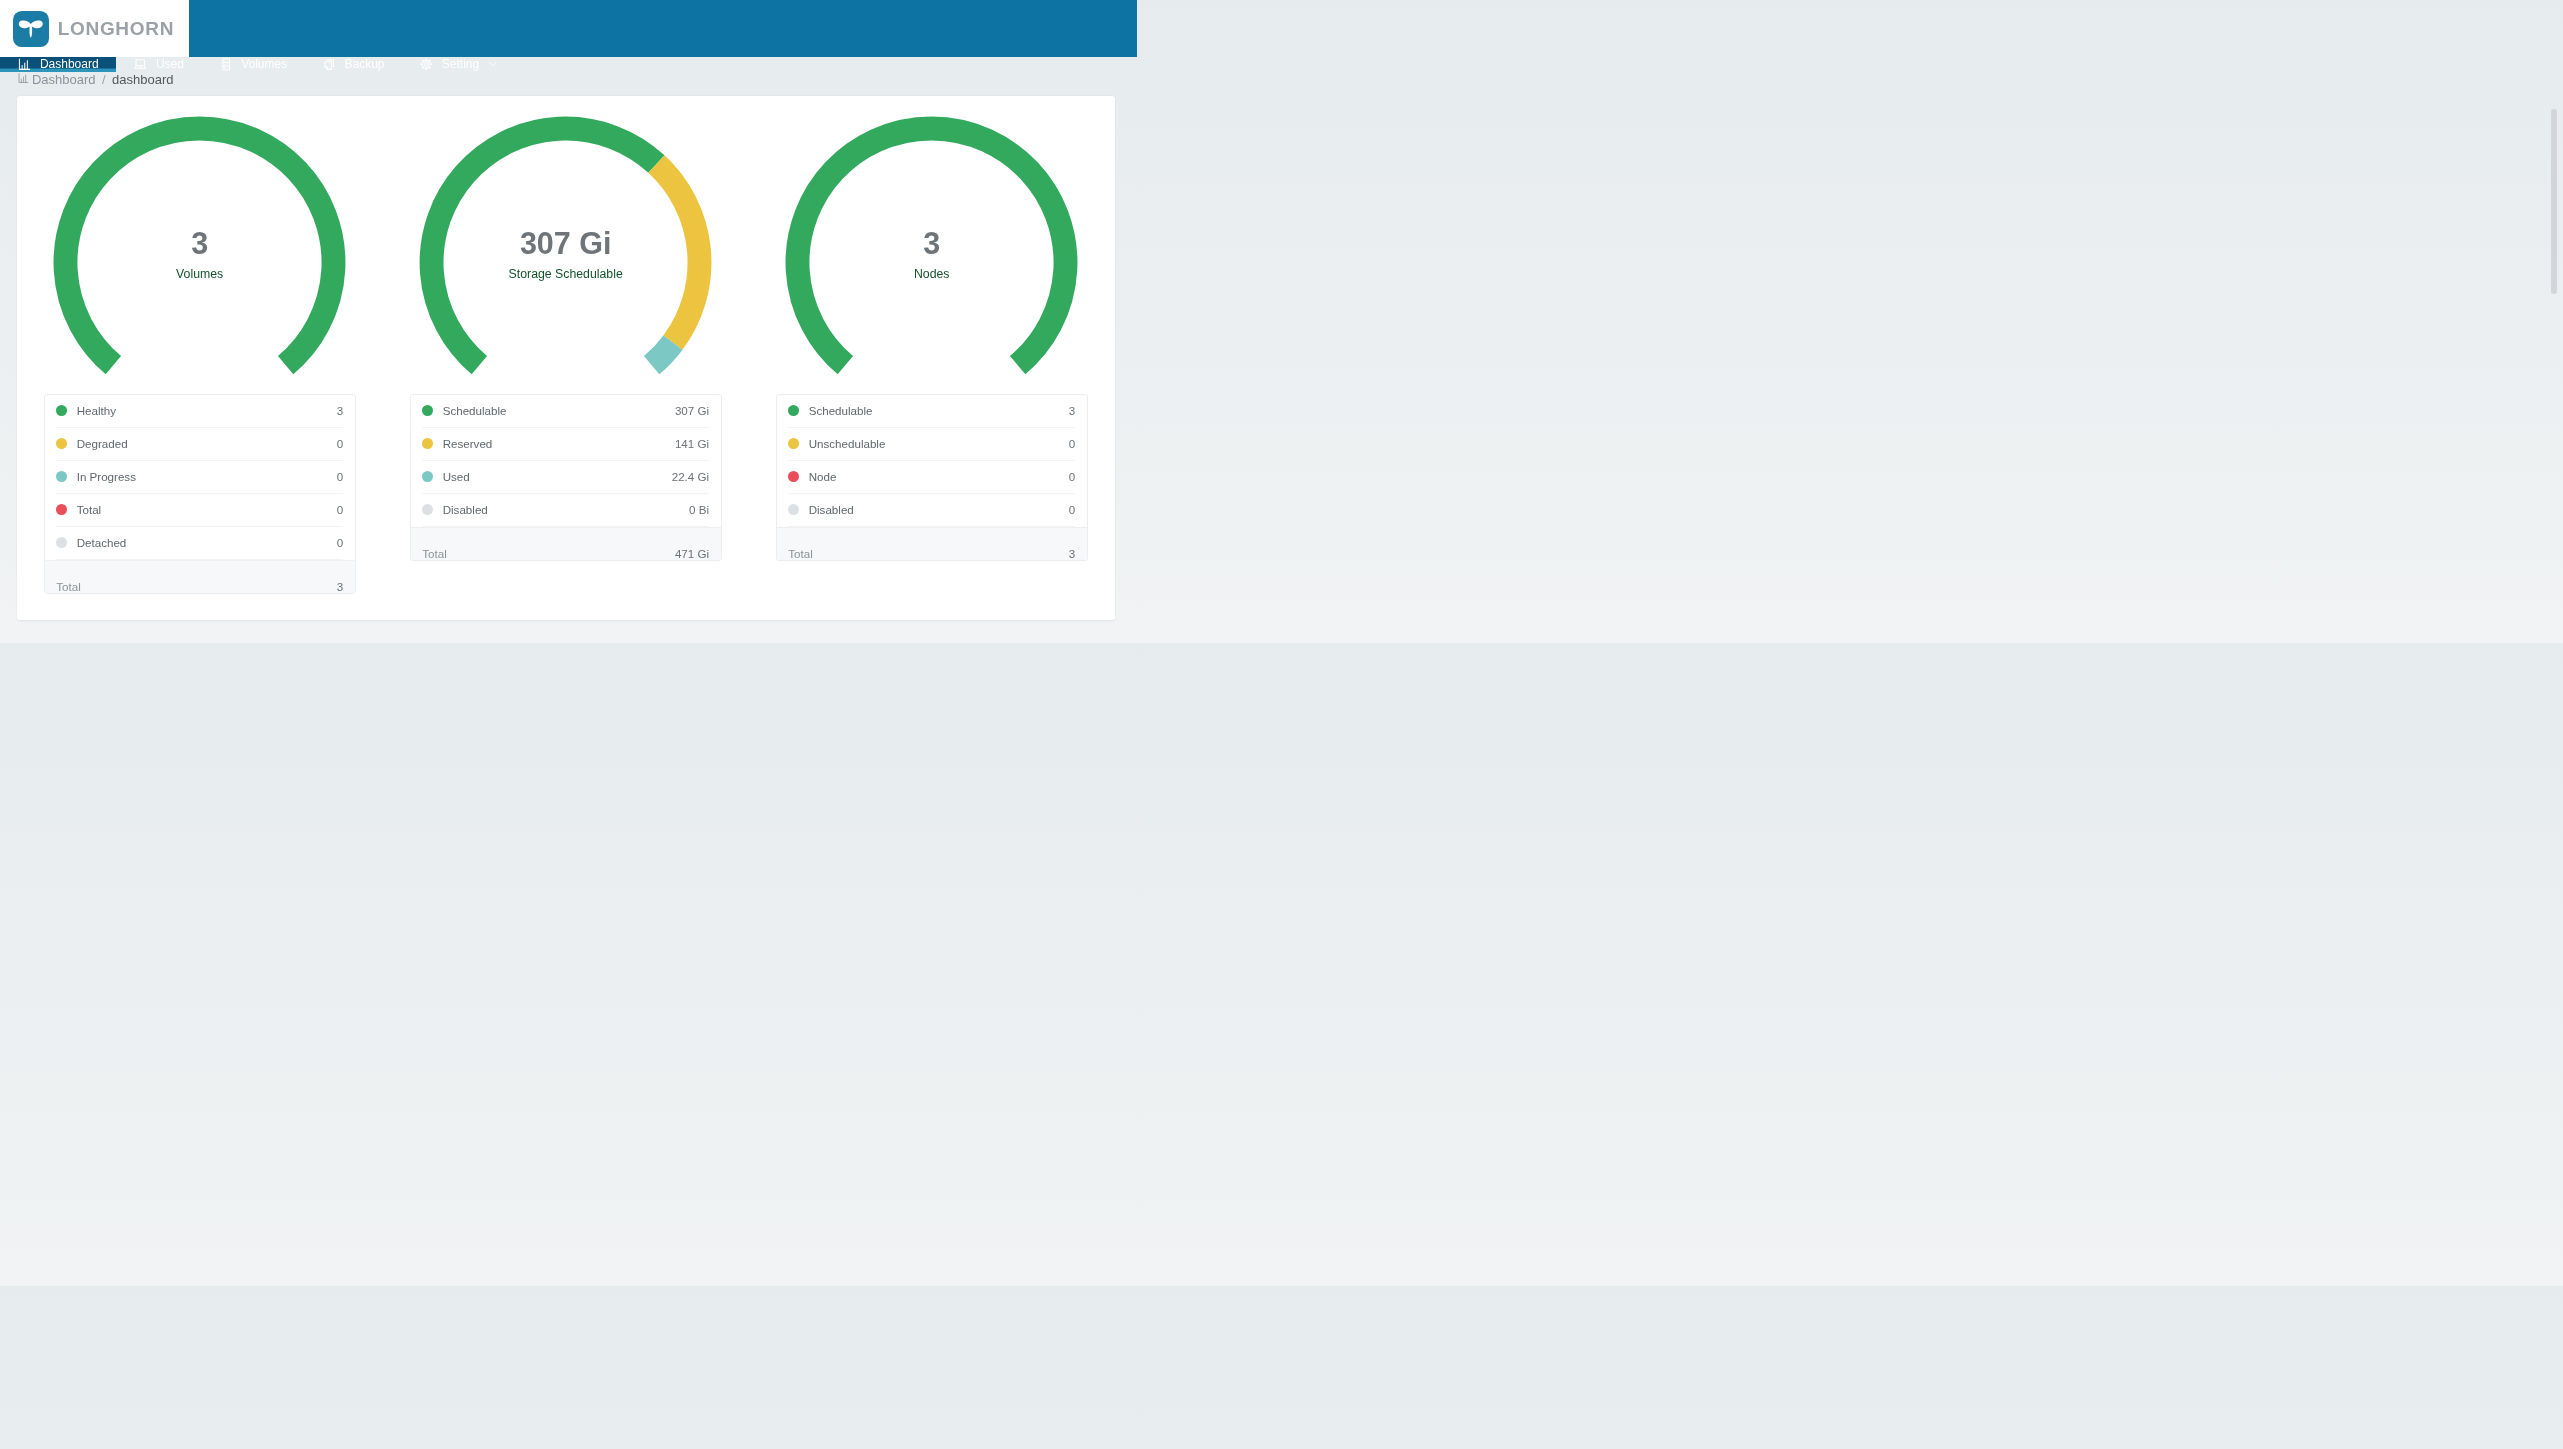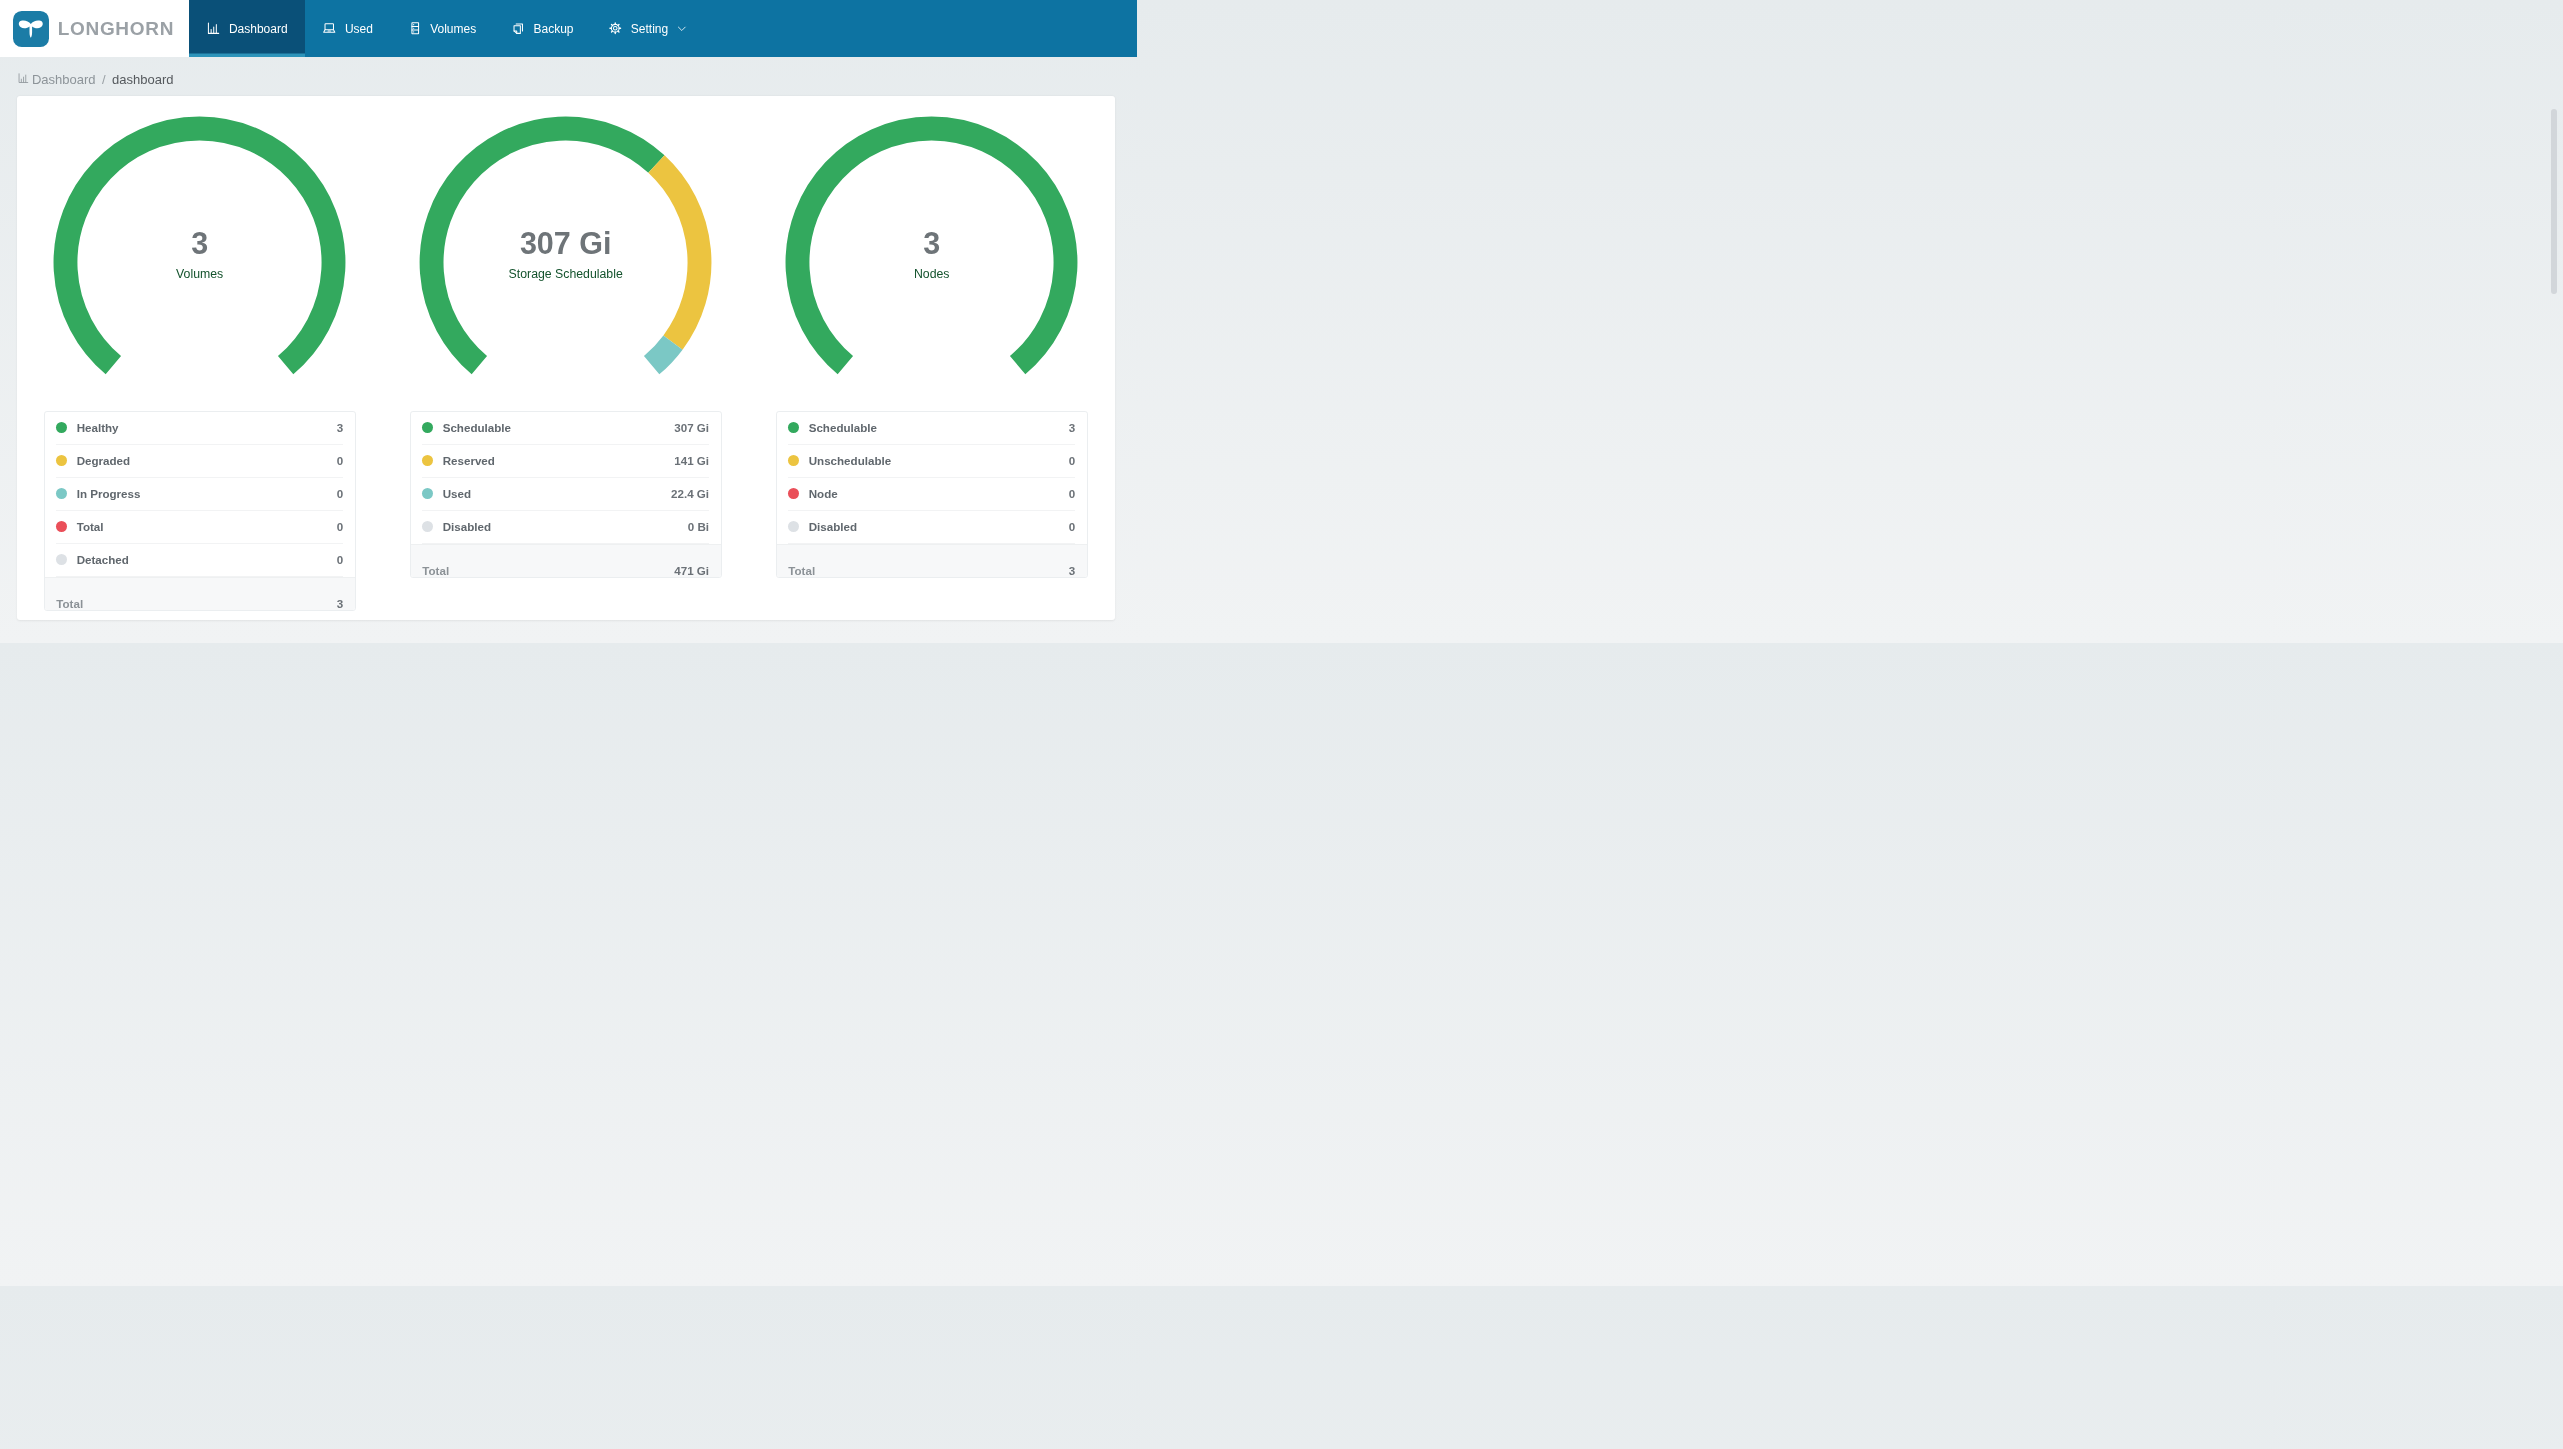--- a/index.html
+++ b/index.html
@@ -1,21 +1,21 @@
 <!DOCTYPE html>
 <html style="font-size:11.6px"><head>
 <meta charset="utf-8">
 <style>
   * { margin:0; padding:0; box-sizing:border-box; }
   html,body { width:1137px; height:643px; overflow:hidden;
     font-family:"Liberation Sans", sans-serif;
     background:linear-gradient(180deg,#e6ebed 0%,#f1f3f4 100%); }
 
   
-  .navbar { display:flex; height:57px; background:#0d73a2; }
+  .navbar { display:flex; height:57px; background:#0d73a2;flex-direction:column; }
   .brand { width:189px; height:57px; background:#ffffff; display:flex;
     align-items:center; padding-left:13px; gap:8.7px; flex:none; }
   .logo-square { width:36px; height:36px; border-radius:8.7px; background:#1b7ca6;
     display:flex; align-items:center; justify-content:center; flex:none; }
   .brand-name { font-size:19px; font-weight:bold; color:#9ba1a6; letter-spacing:0.7px; }
   .tabs { display:flex; flex:1; }
   .tab { display:flex; align-items:center; gap:8px; padding:0 17.4px; color:#fff;
     font-size:12px; cursor:pointer; }
   .tab.active { background:#0a5078; box-shadow:inset 0 -3.6px 0 #2d94ba; }
   .nav-ic { display:flex; align-items:center; }
@@ -39,22 +39,22 @@
   .col { flex:1; display:flex; flex-direction:column; align-items:center;
     padding-top:17.4px; }
   .gauge-wrap { position:relative; width:297px; height:276px; flex:none; }
   .gauge-wrap svg { position:absolute; inset:0; }
   .gauge-center { position:absolute; left:50%; top:113px; transform:translateX(-50%);
     text-align:center; width:218px; }
   .gauge-number { font-size:30.5px; line-height:33px; font-weight:bold; color:#6e7478; }
   .gauge-caption { margin-top:7.3px; font-size:12.3px; color:#14532d; }
 
   
-  .stat-table { width:312px; margin-top:21px; background:#fff;
-    border:0.7px solid #ebeef0; border-radius:2.9px; font-size:11.6px; overflow:hidden;font-weight:bold; }
+  .stat-table { width:312px; margin-top:4px; background:#fff;
+    border:0.7px solid #ebeef0; border-radius:2.9px; font-size:11.6px; overflow:hidden; }
   .stat-row { display:flex; align-items:center; height:33px; margin:0 11.6px;
     border-bottom:0.7px solid #f2f3f4; color:#60676d; }
   .stat-row:last-of-type { border-bottom:none; }
   .dot { width:11px; height:11px; border-radius:50%; margin-right:9.4px; flex:none; }
   .stat-val { margin-left:auto; color:#6b7177; }
   .total-row { display:flex; align-items:flex-end; height:33px; padding:0 11.6px;
     background:#f7f8f9; border-top:0.7px solid #eef0f1; color:#8c9297; }
 
   
   .scroll-thumb { position:absolute; right:6.5px; top:109px; width:5.1px; height:185px;

